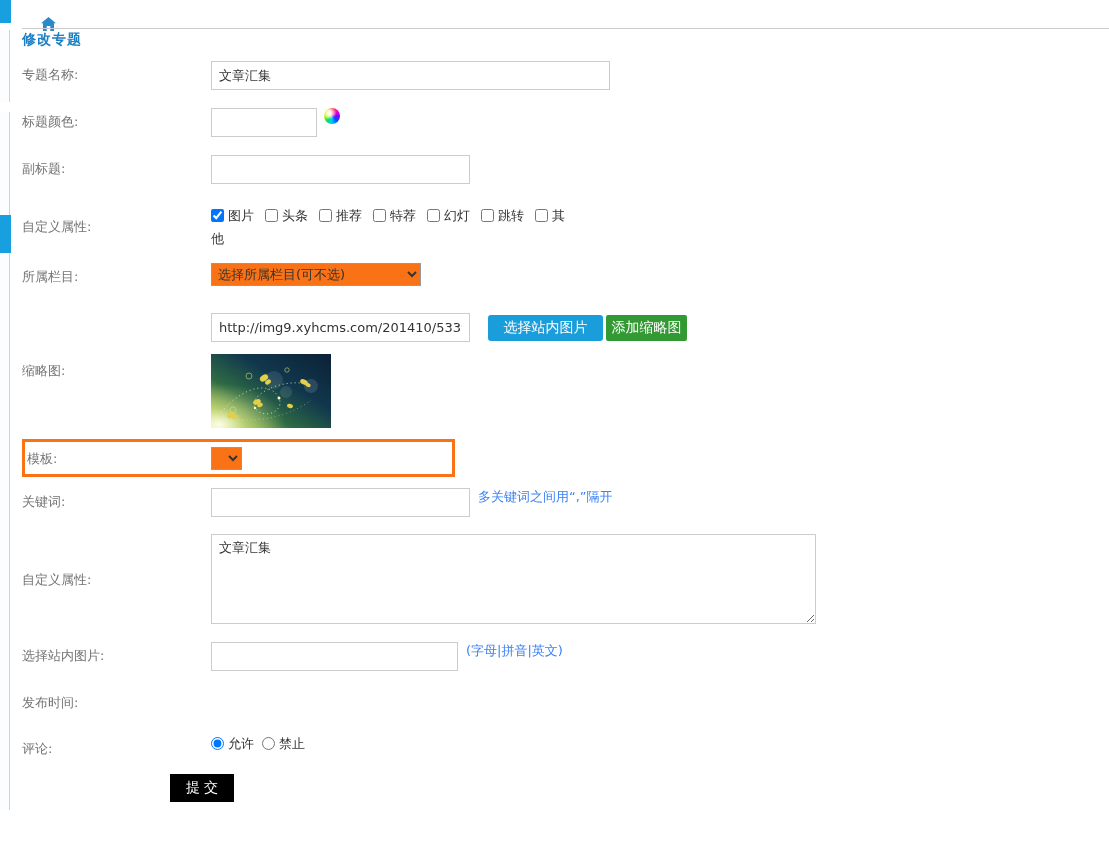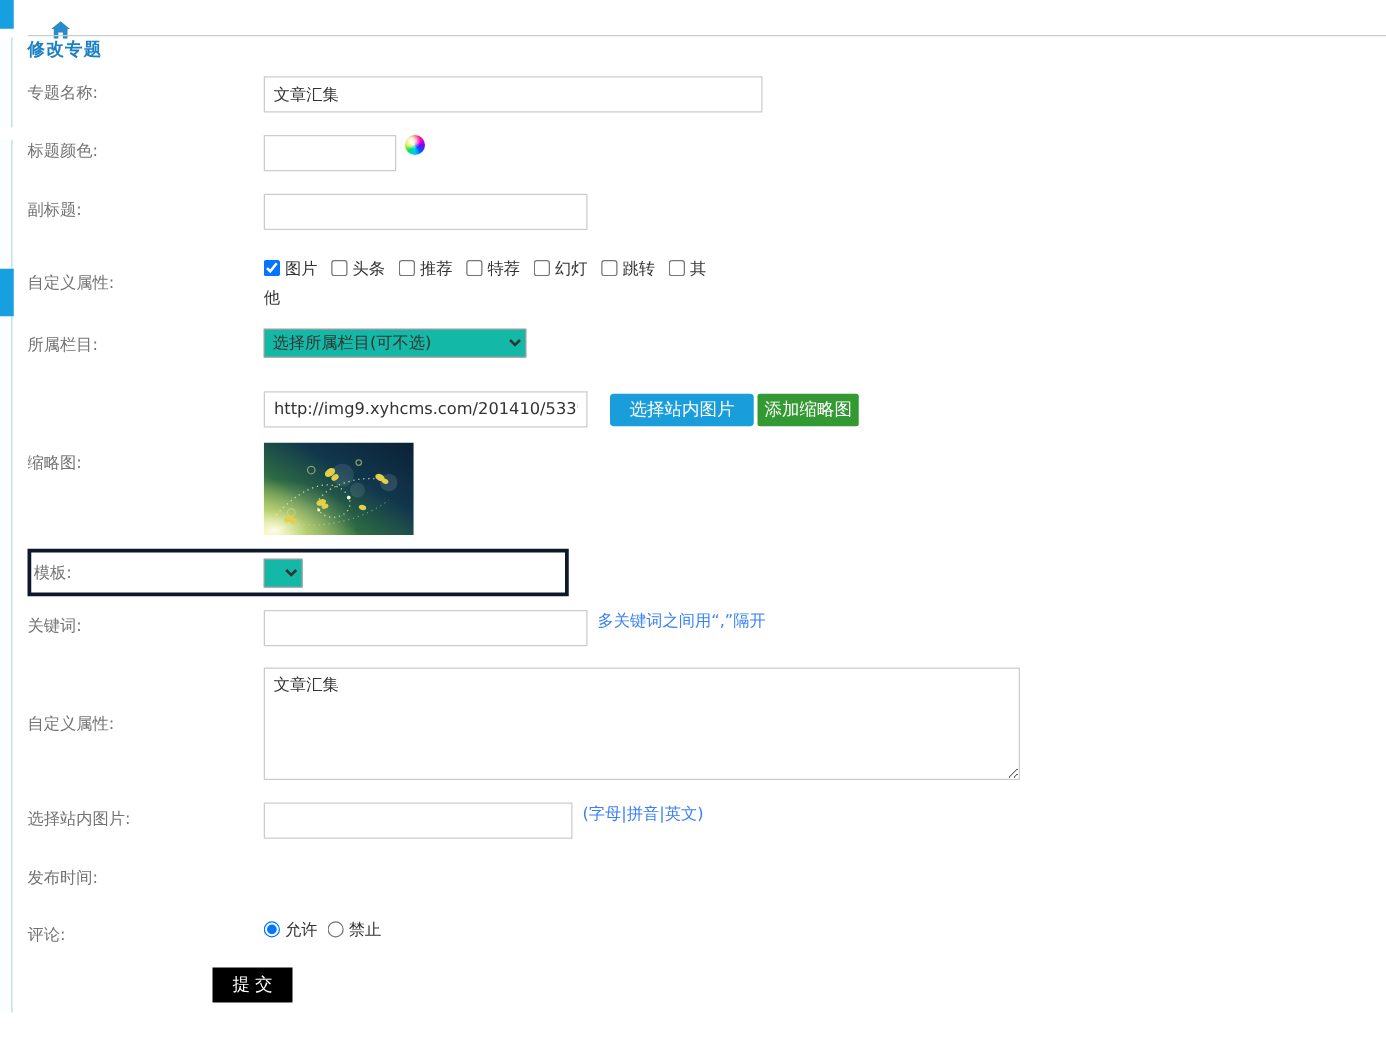--- a/index.html
+++ b/index.html
@@ -36,21 +36,21 @@
   }
   .w-name { width:399px; }
   .w-sub  { width:259px; }
   .w-color{ width:106px; }
   .w-url  { width:259px; }
   .w-key  { width:259px; }
   .w-file { width:247px; }
   .w-date { width:189px; }
 
   select {
-    height:23px; border:1px solid #999; background:#14b8a6; font-size:13px;
+    height:23px; border:1px solid #999; background:#f97316; font-size:13px;
     color:#333; font-family:inherit; padding:0 2px; outline:none;
   }
   .sel-category { width:210px; }
   .sel-template { width:31px; }
 
   .color-wheel {
     width:16px; height:16px; border-radius:50%; margin-left:7px; cursor:pointer;
     background:
       radial-gradient(circle at 35% 30%, rgba(255,255,255,.95) 0 12%, rgba(255,255,255,0) 45%),
       conic-gradient(#ff2020,#ff00c8,#8000ff,#0050ff,#00c8ff,#00e070,#c8f000,#ffc800,#ff2020);
@@ -63,21 +63,21 @@
 
   
   .thumb-line { display:flex; align-items:center; }
   .btn { border:none; cursor:pointer; color:#fff; font-family:inherit; font-size:14px; }
   .btn-pick { width:115px; height:26px; margin-left:18px; background:#1a9ddb; border-radius:3px; }
   .btn-add  { width:81px;  height:26px; margin-left:3px; background:#339933; border-radius:2px; }
   .thumb-img { display:block; margin-top:12px; width:120px; height:74px; }
 
   
   .row-template {
-    width:433px; border:3px solid #0f172a; height:38px;
+    width:433px; border:3px solid #f97316; height:38px;
     display:flex; align-items:center; margin-bottom:11px; padding-left:2px;
   }
   .row-template .form-label { width:184px; flex:0 0 184px; }
   .row-thumb { margin-bottom:11px; }
   .row-keywords { margin-bottom:17px; }
   .row-date { margin-bottom:19px; }
   .row-comment { margin-bottom:12px; }
 
   .field-hint { margin-left:8px; color:#3b82f6; font-size:13px; }
 

